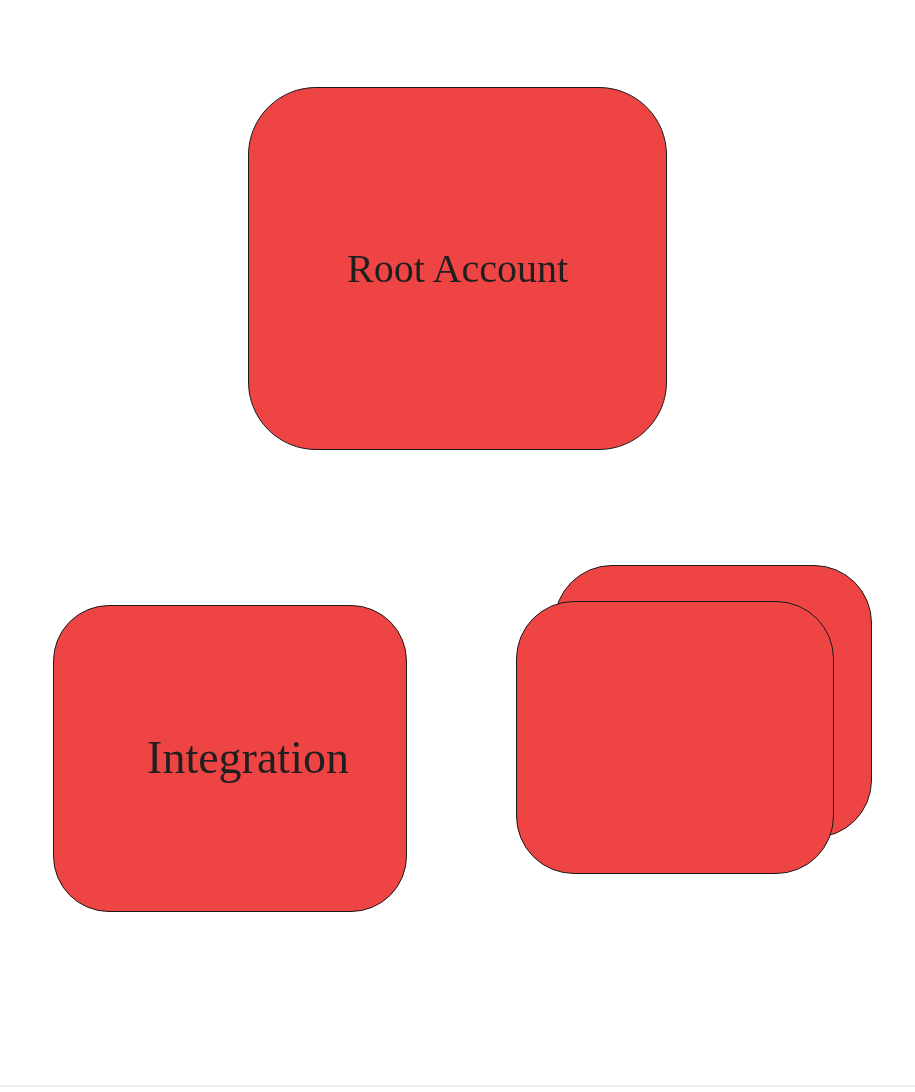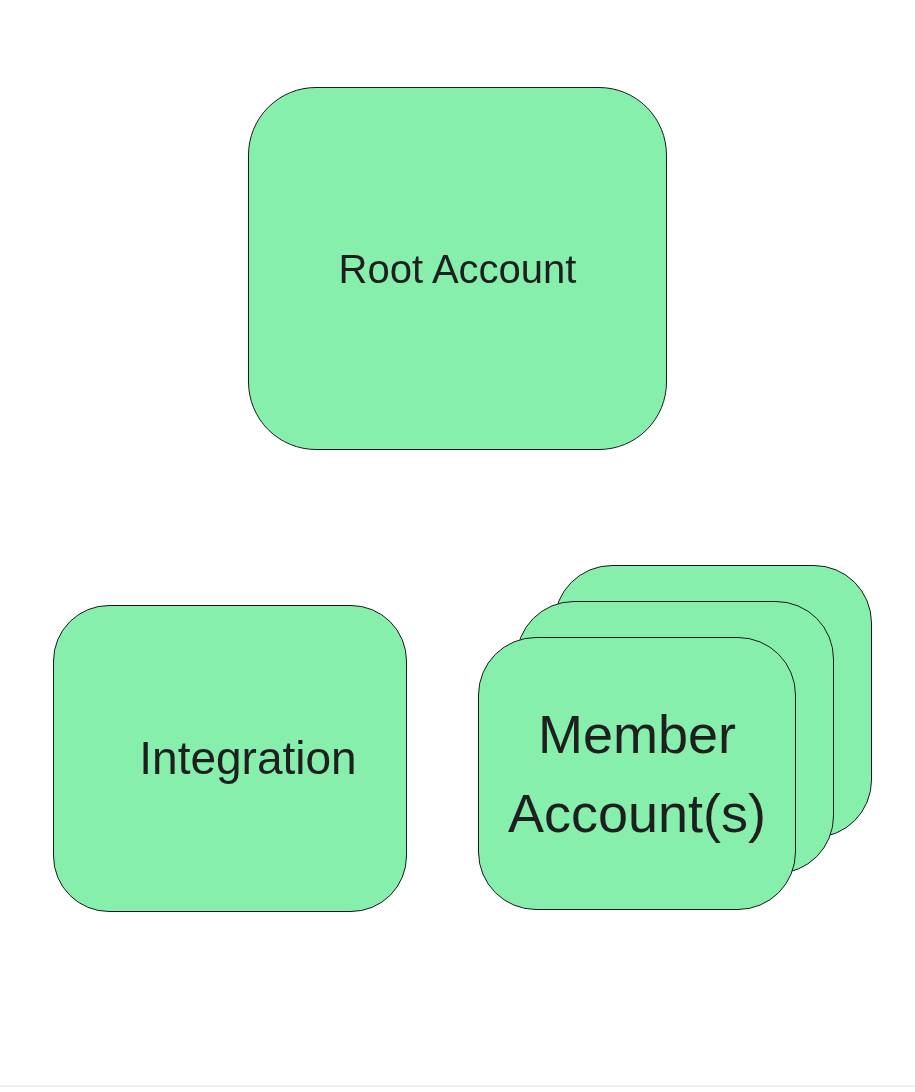--- a/index.html
+++ b/index.html
@@ -11,28 +11,29 @@
   .canvas {
     position: relative;
     width: 915px;
     height: 1092px;
     background: #ffffff;
     overflow: hidden;
   }
   .node {
     position: absolute;
     box-sizing: border-box;
-    background: #86efac;
+    background: #ef4444;
     border: 1.5px solid #1a1a1a;
     display: flex;
     flex-direction: column;
     align-items: center;
     justify-content: center;
     text-align: left;
     color: #1f1f1f;
+    font-family: Liberation Serif, serif;
   }
   .node span { display: block; }
 
   
   .node-root {
     left: 248px;
     top: 87px;
     width: 419px;
     height: 363px;
     border-radius: 68px;
@@ -94,21 +95,17 @@
     <span>Root Account</span>
   </div>
 
   <div class="node node-integration">
     <span>Integration</span>
   </div>
 
   <div class="member-stack">
     <div class="node stack-card stack-back"></div>
     <div class="node stack-card stack-middle"></div>
-    <div class="node stack-card stack-front">
-      <span>Member</span>
-      <span>Account(s)</span>
-    </div>
   </div>
 
   <div class="bottom-divider"></div>
 
 </div>
 
 </body></html>

